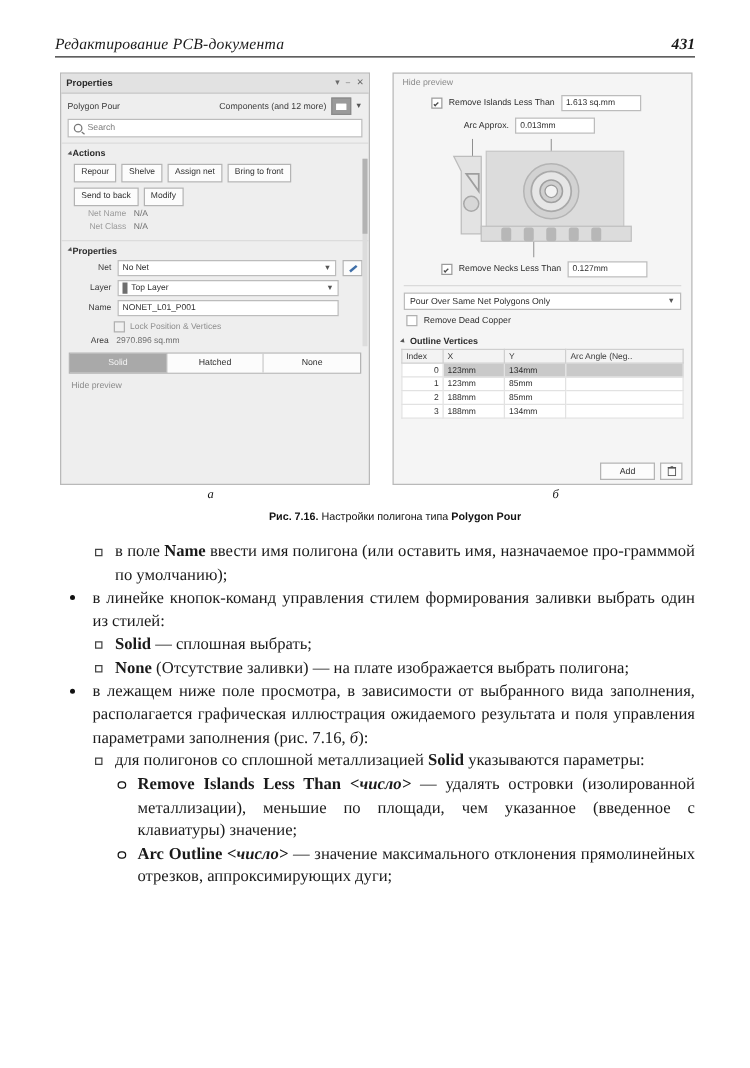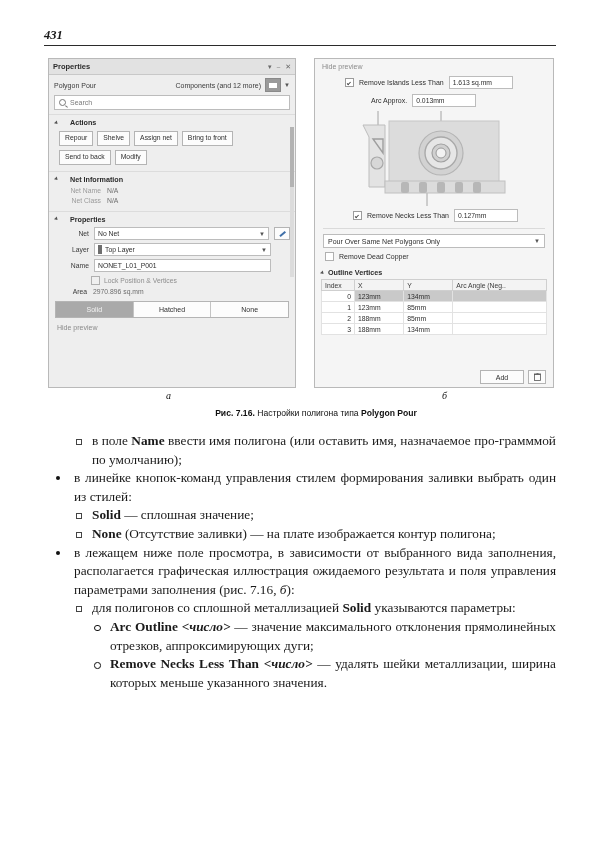--- a/index.html
+++ b/index.html
@@ -38,21 +38,21 @@
     display:flex;align-items:center;justify-content:center;margin-left:4px;}
   .funnel-glyph{width:0;height:0;border-left:4px solid #fff;border-right:4px solid #fff;border-top:5px solid #fff;}
   .pp-caret{font-size:6px;color:#555;margin-left:3px;font-family:"Liberation Sans",sans-serif;}
 
   .pp-search{margin:1px 5px 4px 5px;height:13px;background:#fff;border:1px solid #bcbcbc;
     display:flex;align-items:center;padding:0 4px;gap:4px;}
   .mag{width:5px;height:5px;border:1px solid #777;border-radius:50%;position:relative;}
   .mag::after{content:"";position:absolute;right:-3px;bottom:-2px;width:3px;height:1px;background:#777;transform:rotate(40deg);}
   .pp-search-text{font-family:"Liberation Sans",sans-serif;font-size:7px;color:#7a7a7a;}
 
-  .sec-head{display:flex;align-items:center;gap:12px;padding:3px 5px 2px 6px;
+  .sec-head{display:flex;align-items:center;gap:0;padding:3px 5px 2px 6px;
     font-family:"Liberation Sans",sans-serif;font-size:7.2px;font-weight:bold;color:#2b2b2b;
     border-top:1px solid #dcdcdc;}
   .tri{width:0;height:0;border-left:3px solid #555;border-top:2.5px solid transparent;border-bottom:2.5px solid transparent;
     transform:rotate(45deg);}
 
   .btn-row{display:flex;gap:4px;padding:2px 5px 2px 10px;flex-wrap:wrap;}
   .ui-btn{background:#fcfcfc;border:1px solid #b4b4b4;font-family:"Liberation Sans",sans-serif;
     font-size:6.8px;color:#2e2e2e;padding:3px 5px;line-height:1;}
 
   .kv{display:flex;align-items:center;padding:1.5px 5px 1.5px 10px;gap:6px;}
@@ -153,20 +153,21 @@
   .i{font-style:italic;}
   .bi{font-weight:bold;font-style:italic;}
 </style>
 </head>
 <body>
 
 <div class="page">
 
   <div class="runhead">
     <div class="runhead-row">
+      <div class="runhead-title">Редактирование PCB-документа</div>
       <div class="runhead-page">431</div>
     </div>
     <div class="runhead-rule"></div>
   </div>
 
   <div class="figure">
 
     <div class="panel panel-a">
 
       <div class="pp-title">
@@ -203,24 +204,20 @@
         <div class="ui-btn">Repour</div>
         <div class="ui-btn">Shelve</div>
         <div class="ui-btn">Assign net</div>
         <div class="ui-btn">Bring to front</div>
       </div>
       <div class="btn-row">
         <div class="ui-btn">Send to back</div>
         <div class="ui-btn">Modify</div>
       </div>
 
-      <div class="sec-head" style="margin-top:4px;">
-        <div class="tri"></div>
-        <span>Net Information</span>
-      </div>
 
       <div class="kv">
         <div class="kv-label">Net Name</div>
         <div class="kv-val">N/A</div>
       </div>
       <div class="kv">
         <div class="kv-label">Net Class</div>
         <div class="kv-val">N/A</div>
       </div>
 
@@ -422,44 +419,44 @@
       <span>в поле </span><span class="b">Name</span><span> ввести имя полигона (или оставить имя, назначаемое про-грамммой по умолчанию);</span>
     </p>
 
     <p class="tx lvl1">
       <span class="bul-disc"></span>
       <span>в линейке кнопок-команд управления стилем формирования заливки выбрать один из стилей:</span>
     </p>
 
     <p class="tx lvl2">
       <span class="bul-sq"></span>
-      <span class="b">Solid</span><span> — сплошная значение;</span>
+      <span class="b">Solid</span><span> — сплошная выбрать;</span>
     </p>
 
 
     <p class="tx lvl2">
       <span class="bul-sq"></span>
-      <span class="b">None</span><span> (Отсутствие заливки) — на плате изображается контур полигона;</span>
+      <span class="b">None</span><span> (Отсутствие заливки) — на плате изображается выбрать полигона;</span>
     </p>
 
     <p class="tx lvl1">
       <span class="bul-disc"></span>
       <span>в лежащем ниже поле просмотра, в зависимости от выбранного вида заполнения, располагается графическая иллюстрация ожидаемого результата и поля управления параметрами заполнения (рис. 7.16, </span><span class="i">б</span><span>):</span>
     </p>
 
     <p class="tx lvl2">
       <span class="bul-sq"></span>
       <span>для полигонов со сплошной металлизацией </span><span class="b">Solid</span><span> указываются параметры:</span>
     </p>
 
+    <p class="tx lvl3">
+      <span class="bul-cir"></span>
+      <span class="b">Remove Islands Less Than</span> <span class="bi">&lt;число&gt;</span><span> — удалять островки (изолированной металлизации), меньшие по площади, чем указанное (введенное с клавиатуры) значение;</span>
+    </p>
 
     <p class="tx lvl3">
       <span class="bul-cir"></span>
       <span class="b">Arc Outline</span> <span class="bi">&lt;число&gt;</span><span> — значение максимального отклонения прямолинейных отрезков, аппроксимирующих дуги;</span>
     </p>
 
-    <p class="tx lvl3">
-      <span class="bul-cir"></span>
-      <span class="b">Remove Necks Less Than</span> <span class="bi">&lt;число&gt;</span><span> — удалять шейки металлизации, ширина которых меньше указанного значения.</span>
-    </p>
 
   </div>
 </div>
 
 </body></html>

